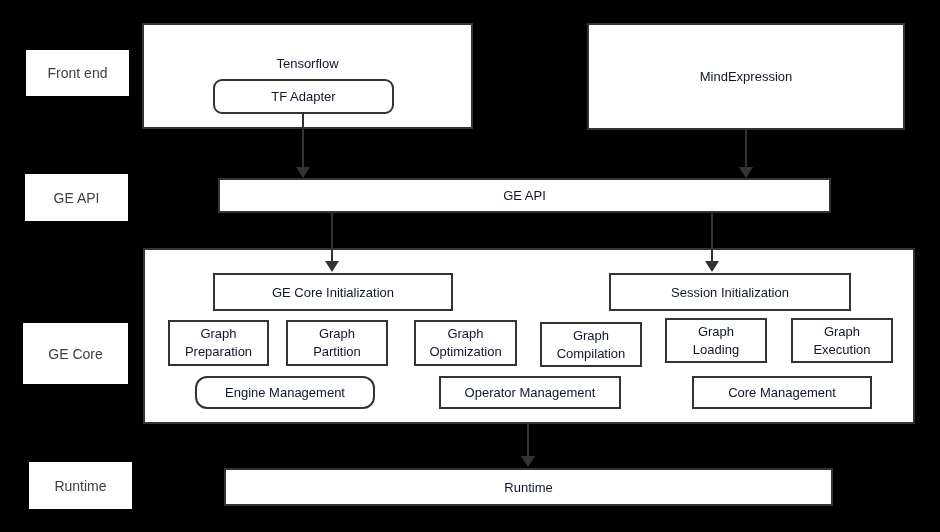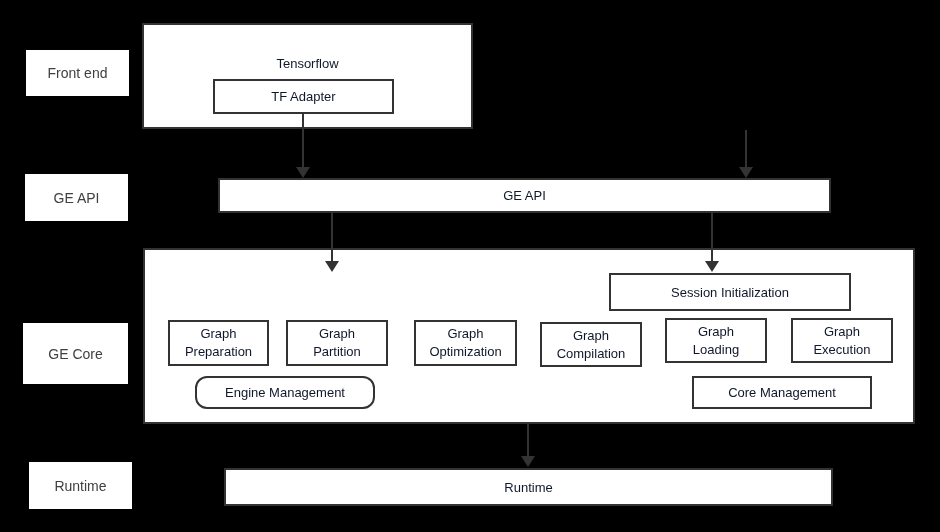--- a/index.html
+++ b/index.html
@@ -70,53 +70,56 @@
 
 <div id="stage">
 
   <div class="abs rail-label" style="left:26px; top:50px; width:103px; height:46px;">Front end</div>
   <div class="abs rail-label" style="left:25px; top:174px; width:103px; height:47px;">GE API</div>
   <div class="abs rail-label" style="left:23px; top:323px; width:105px; height:61px;">GE Core</div>
   <div class="abs rail-label" style="left:29px; top:462px; width:103px; height:47px;">Runtime</div>
 
   <div class="abs wbox top-title" style="left:142px; top:23px; width:331px; height:106px;">
     <span>Tensorflow</span>
-    <div class="abs wbox" style="left:69px; top:54px; width:181px; height:35px;">TF Adapter</div>
+    <div class="abs wbox" style="left:69px; top:54px; width:181px; height:35px;border-radius:9px;">TF Adapter</div>
   </div>
 
+  <div class="abs wbox" style="left:587px; top:23px; width:318px; height:107px;">MindExpression</div>
 
   <div class="arrow" style="left:296px; top:114px; height:64px;">
     <div class="shaft"></div>
     <div class="head"></div>
   </div>
   <div class="arrow" style="left:739px; top:130px; height:48px;">
     <div class="shaft"></div>
     <div class="head"></div>
   </div>
 
   <div class="abs wbox" style="left:218px; top:178px; width:613px; height:35px;">GE API</div>
 
   <div class="abs wbox" style="left:143px; top:248px; width:772px; height:176px; display:block;">
 
+    <div class="abs wbox" style="left:68px; top:23px; width:240px; height:38px;">GE Core Initialization</div>
     <div class="abs wbox" style="left:464px; top:23px; width:242px; height:38px;">Session Initialization</div>
 
     <div class="abs wbox stage-box" style="left:23px; top:70px; width:101px; height:46px;">Graph
 Preparation</div>
     <div class="abs wbox stage-box" style="left:141px; top:70px; width:102px; height:46px;">Graph
 Partition</div>
     <div class="abs wbox stage-box" style="left:269px; top:70px; width:103px; height:46px;">Graph
 Optimization</div>
     <div class="abs wbox stage-box" style="left:395px; top:72px; width:102px; height:45px;">Graph
 Compilation</div>
     <div class="abs wbox stage-box" style="left:520px; top:68px; width:102px; height:45px;">Graph
 Loading</div>
     <div class="abs wbox stage-box" style="left:646px; top:68px; width:102px; height:45px;">Graph
 Execution</div>
 
     <div class="abs wbox" style="left:50px; top:126px; width:180px; height:33px;border-radius:12px;">Engine Management</div>
+    <div class="abs wbox" style="left:294px; top:126px; width:182px; height:33px;">Operator Management</div>
     <div class="abs wbox" style="left:547px; top:126px; width:180px; height:33px;">Core Management</div>
   </div>
 
   <div class="arrow" style="left:325px; top:213px; height:59px;">
     <div class="shaft"></div>
     <div class="head"></div>
   </div>
   <div class="arrow" style="left:705px; top:213px; height:59px;">
     <div class="shaft"></div>
     <div class="head"></div>

